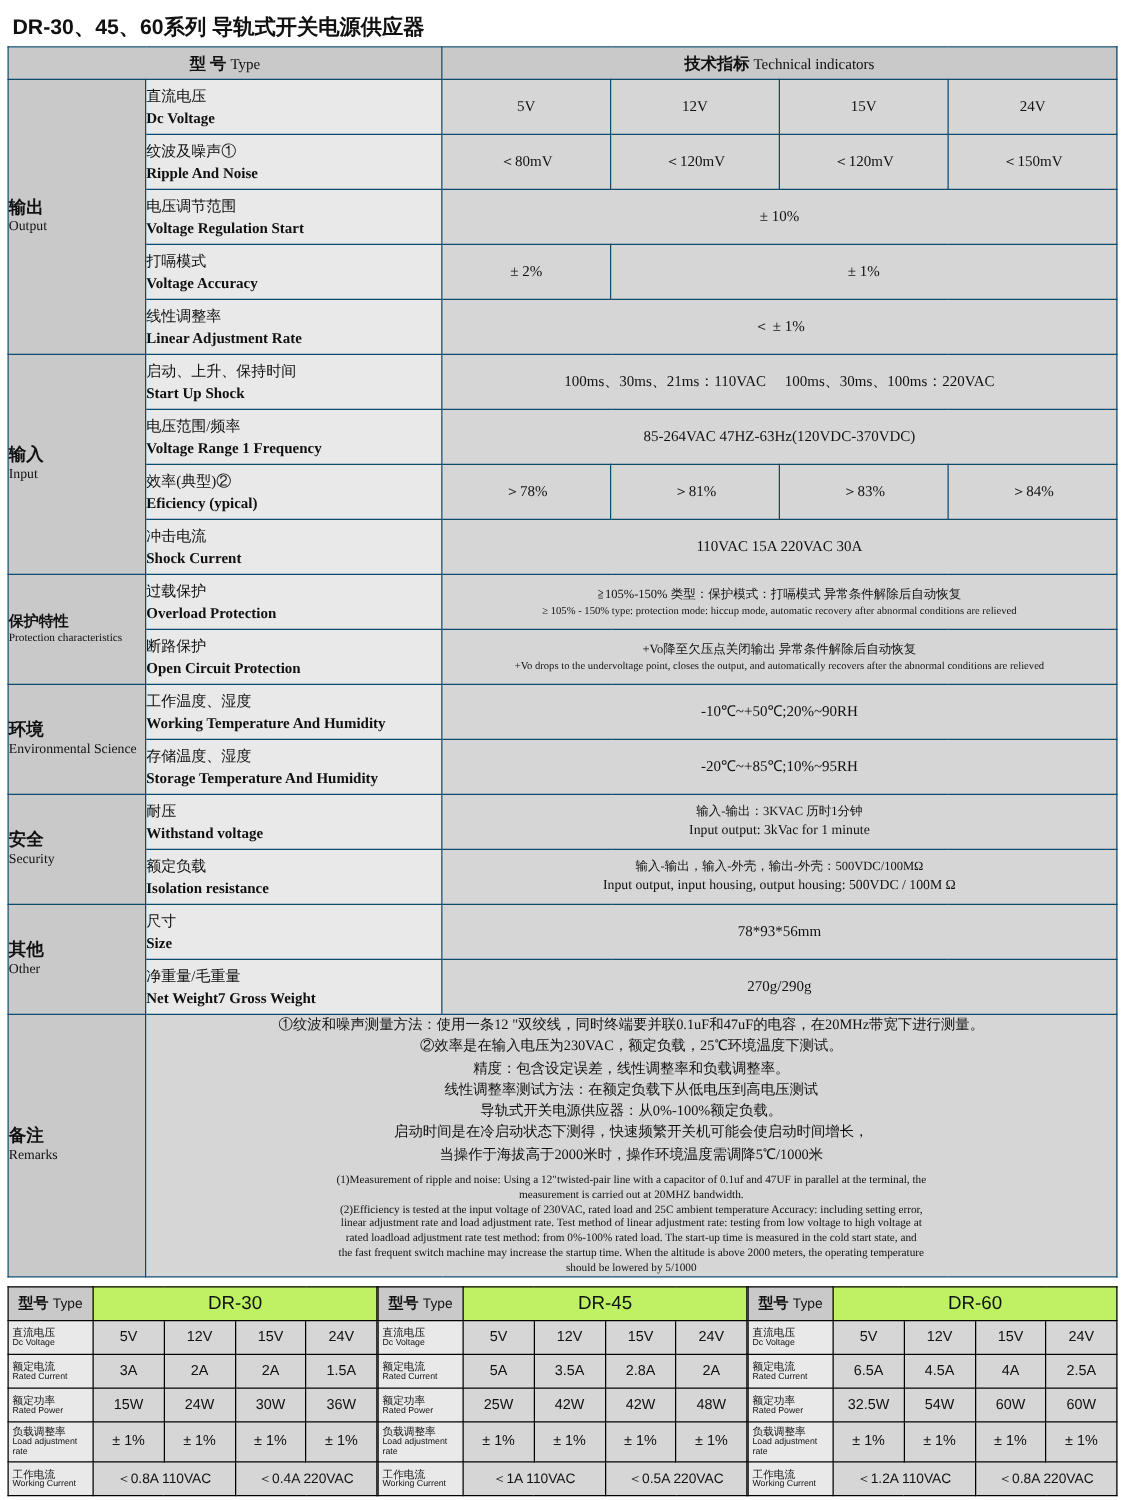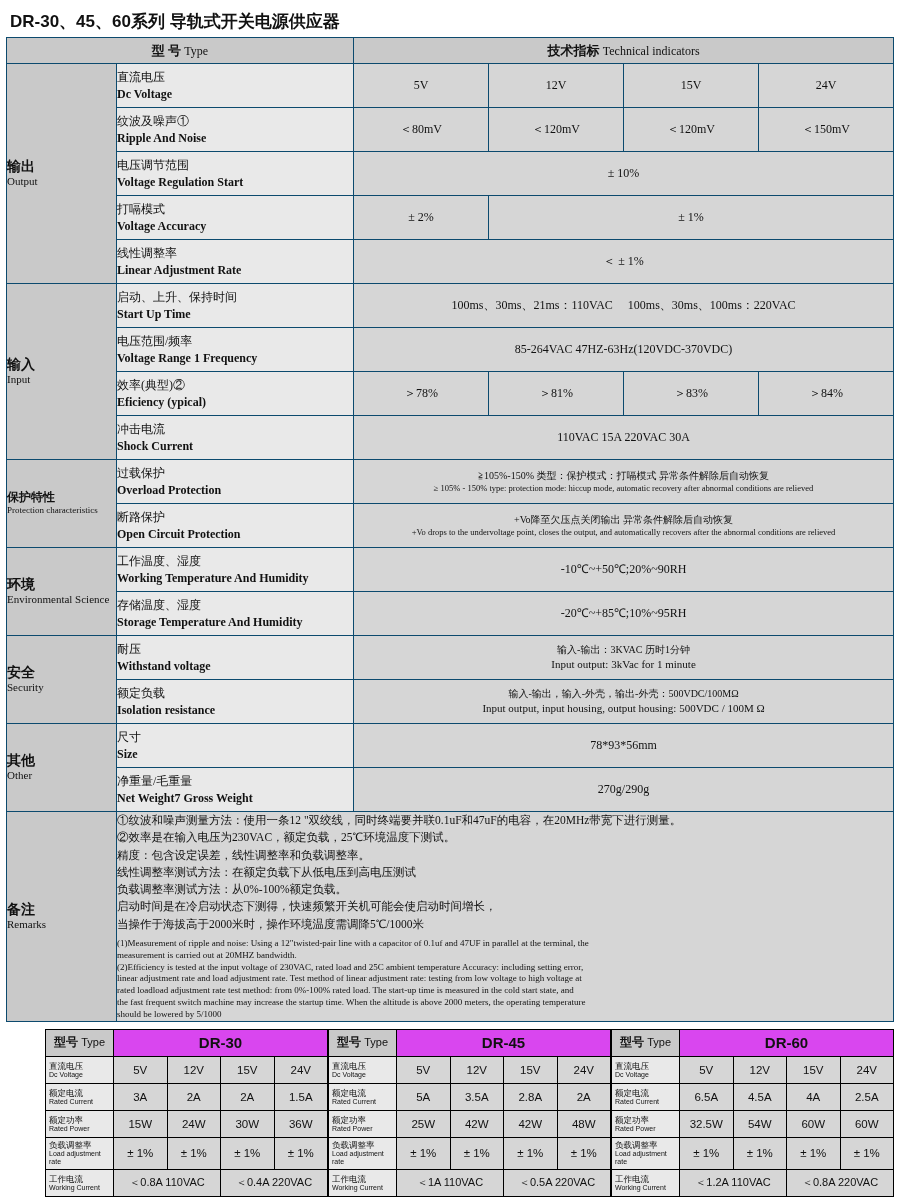--- a/index.html
+++ b/index.html
@@ -69,40 +69,39 @@
   .val .mid { font-size:11px; display:block; line-height:1.4; }
 
   .rowh-1 { height:44px; }
 
   
   .remarks-cn { font-size:11.5px; line-height:1.5; }
   .remarks-en { font-size:9px; line-height:1.32; }
   .remarks-cell {
     background:#d6d6d6;
     padding:6px 8px 8px 10px;
-    text-align:left;
+    text-align:center;
     vertical-align:top;
   }
   .remarks-cell p { margin:0; }
   .remarks-en p { margin:0; }
   .remarks-gap { height:5px; }
 
   
   .bottom {
     display:flex;
     gap:0;
     margin-top:7px;
-    margin-left:39px;
   }
   .bt { flex:1 1 0; }
   .bt table { border:1px solid #000; table-layout:fixed; }
   .bt td { border:1px solid #000; font-size:11px; text-align:center; vertical-align:middle; height:27px; }
   .bt .bhdr-l { background:#c9c9c9; font-size:12px; font-weight:bold; width:68px; }
   .bt .bhdr-l .sub { font-weight:normal; font-size:11px; }
-  .bt .bhdr-r { background:#d946ef; font-size:15px; font-weight:bold;text-align:center; }
+  .bt .bhdr-r { background:#bef264; font-size:15px; font-weight:normal;text-align:center; }
   .bt .rowlab {
     background:#e9e9e9;
     width:68px;
     text-align:left;
     padding:2px 3px;
     line-height:1.2;
   }
   .bt .rowlab .cn { font-size:8.5px; display:block; }
   .bt .rowlab .en { font-size:7px; display:block; }
   .bt .cell { background:#d6d6d6; font-size:11.5px; }
@@ -188,21 +187,21 @@
         <td class="val" colspan="4">＜ ± 1%</td>
       </tr>
 
       <tr>
         <td class="grp" rowspan="4">
           <span class="cn">输入</span>
           <span class="en">Input</span>
         </td>
         <td class="param rowh-1">
           <span class="cn">启动、上升、保持时间</span>
-          <span class="en">Start Up Time</span>
+          <span class="en">Start Up Shock</span>
         </td>
         <td class="val" colspan="4">
           <span>100ms、30ms、21ms：110VAC</span>
           &nbsp;&nbsp;&nbsp;
           <span>100ms、30ms、100ms：220VAC</span>
         </td>
       </tr>
 
       <tr>
         <td class="param rowh-1">
@@ -327,21 +326,21 @@
         <td class="grp">
           <span class="cn">备注</span>
           <span class="en">Remarks</span>
         </td>
         <td class="remarks-cell" colspan="5">
           <div class="remarks-cn">
             <p>①纹波和噪声测量方法：使用一条12 "双绞线，同时终端要并联0.1uF和47uF的电容，在20MHz带宽下进行测量。</p>
             <p>②效率是在输入电压为230VAC，额定负载，25℃环境温度下测试。</p>
             <p>精度：包含设定误差，线性调整率和负载调整率。</p>
             <p>线性调整率测试方法：在额定负载下从低电压到高电压测试</p>
-            <p>负载调整率测试方法：从0%-100%额定负载。</p>
+            <p>导轨式开关电源供应器：从0%-100%额定负载。</p>
             <p>启动时间是在冷启动状态下测得，快速频繁开关机可能会使启动时间增长，</p>
             <p>当操作于海拔高于2000米时，操作环境温度需调降5℃/1000米</p>
           </div>
           <div class="remarks-gap"></div>
           <div class="remarks-en">
             <p>(1)Measurement of ripple and noise: Using a 12"twisted-pair line with a capacitor of 0.1uf and 47UF in parallel at the terminal, the</p>
             <p>measurement is carried out at 20MHZ bandwidth.</p>
             <p>(2)Efficiency is tested at the input voltage of 230VAC, rated load and 25C ambient temperature Accuracy: including setting error,</p>
             <p>linear adjustment rate and load adjustment rate. Test method of linear adjustment rate: testing from low voltage to high voltage at</p>
             <p>rated loadload adjustment rate test method: from 0%-100% rated load. The start-up time is measured in the cold start state, and</p>

